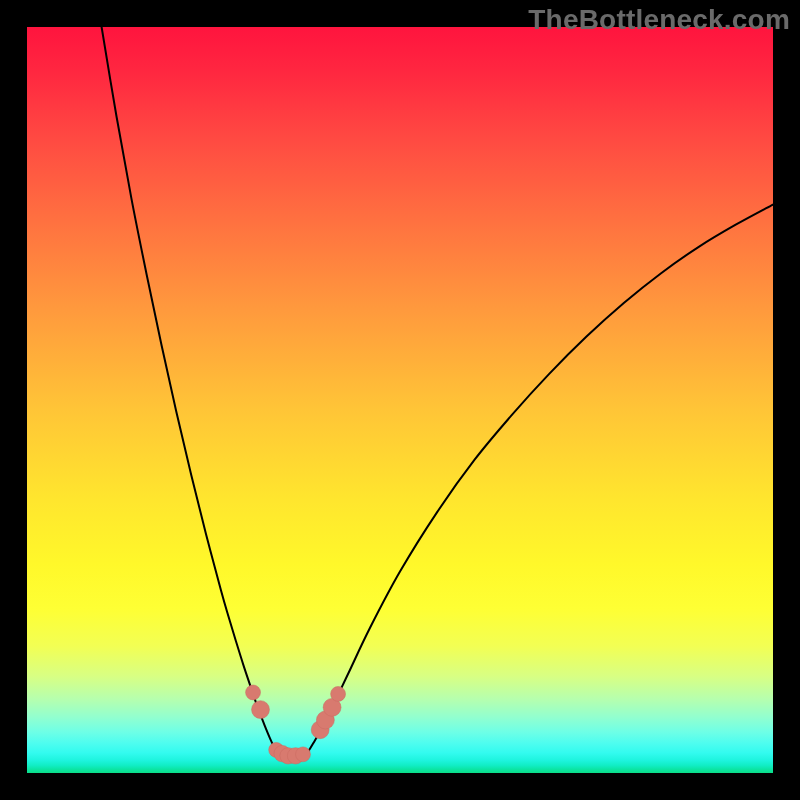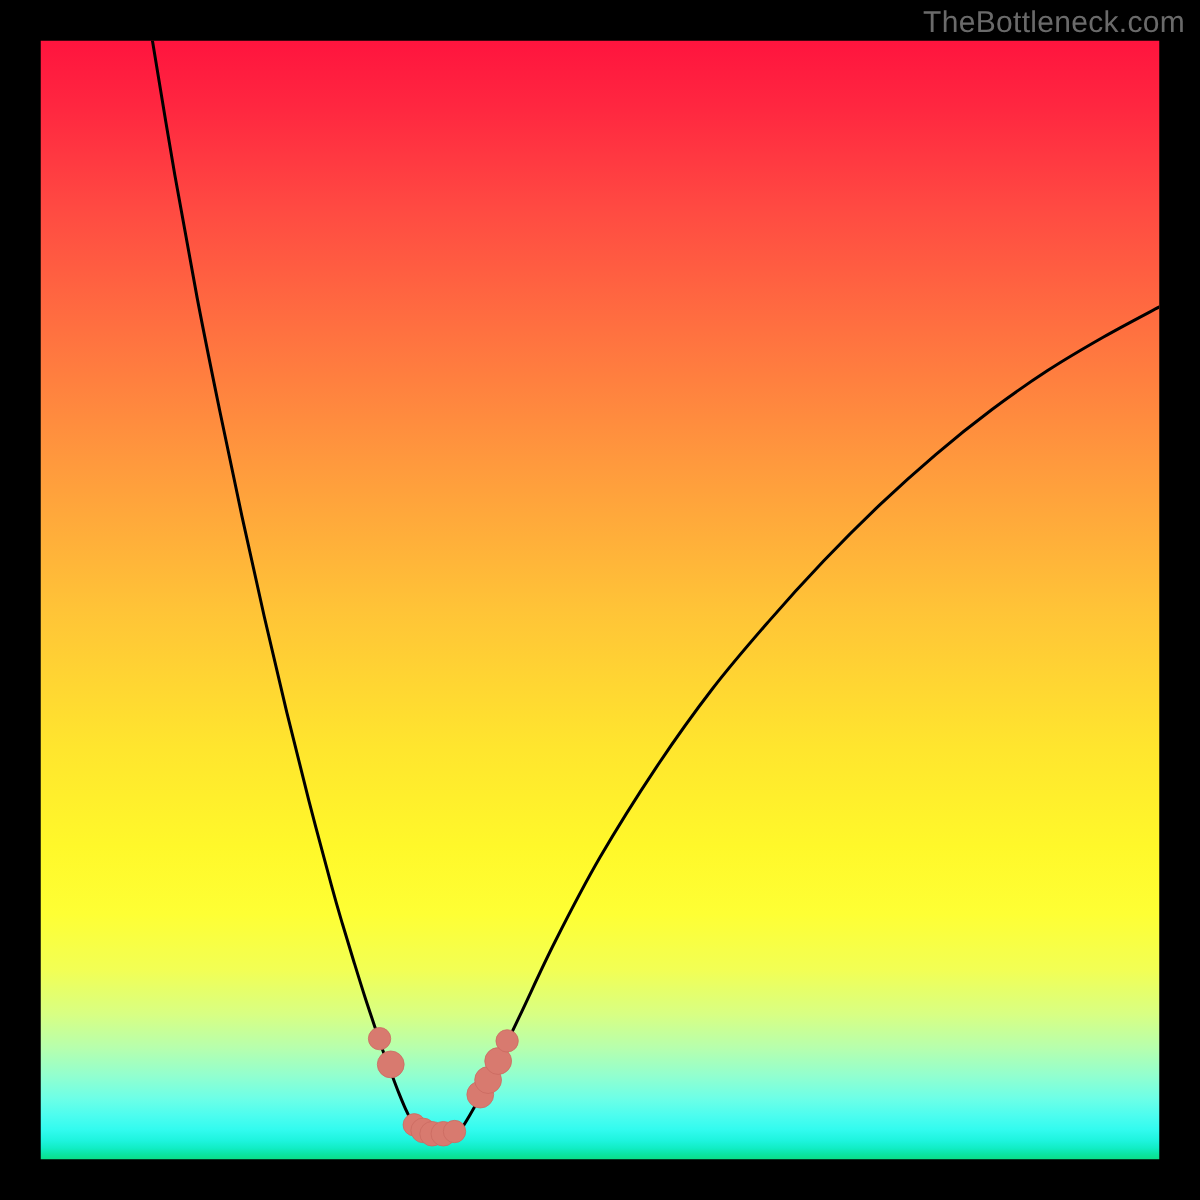--- a/index.html
+++ b/index.html
@@ -62,23 +62,23 @@
     left: 0;
     top: 0;
     width: 100%;
     height: 100%;
   }
   .watermark {
     position: absolute;
     top: 4px;
     right: 10px;
     color: #6a6a6a;
-    font-size: 20px;
+    font-size: 28px;
     letter-spacing: 0.2px;
-    font-weight: 400;
+    font-weight: 700;
     user-select: none;
   }
 </style>
 </head>
 <body>
 
 <div class="frame">
 
   <div class="plot-area">
     <div class="gradient-bg"></div>

